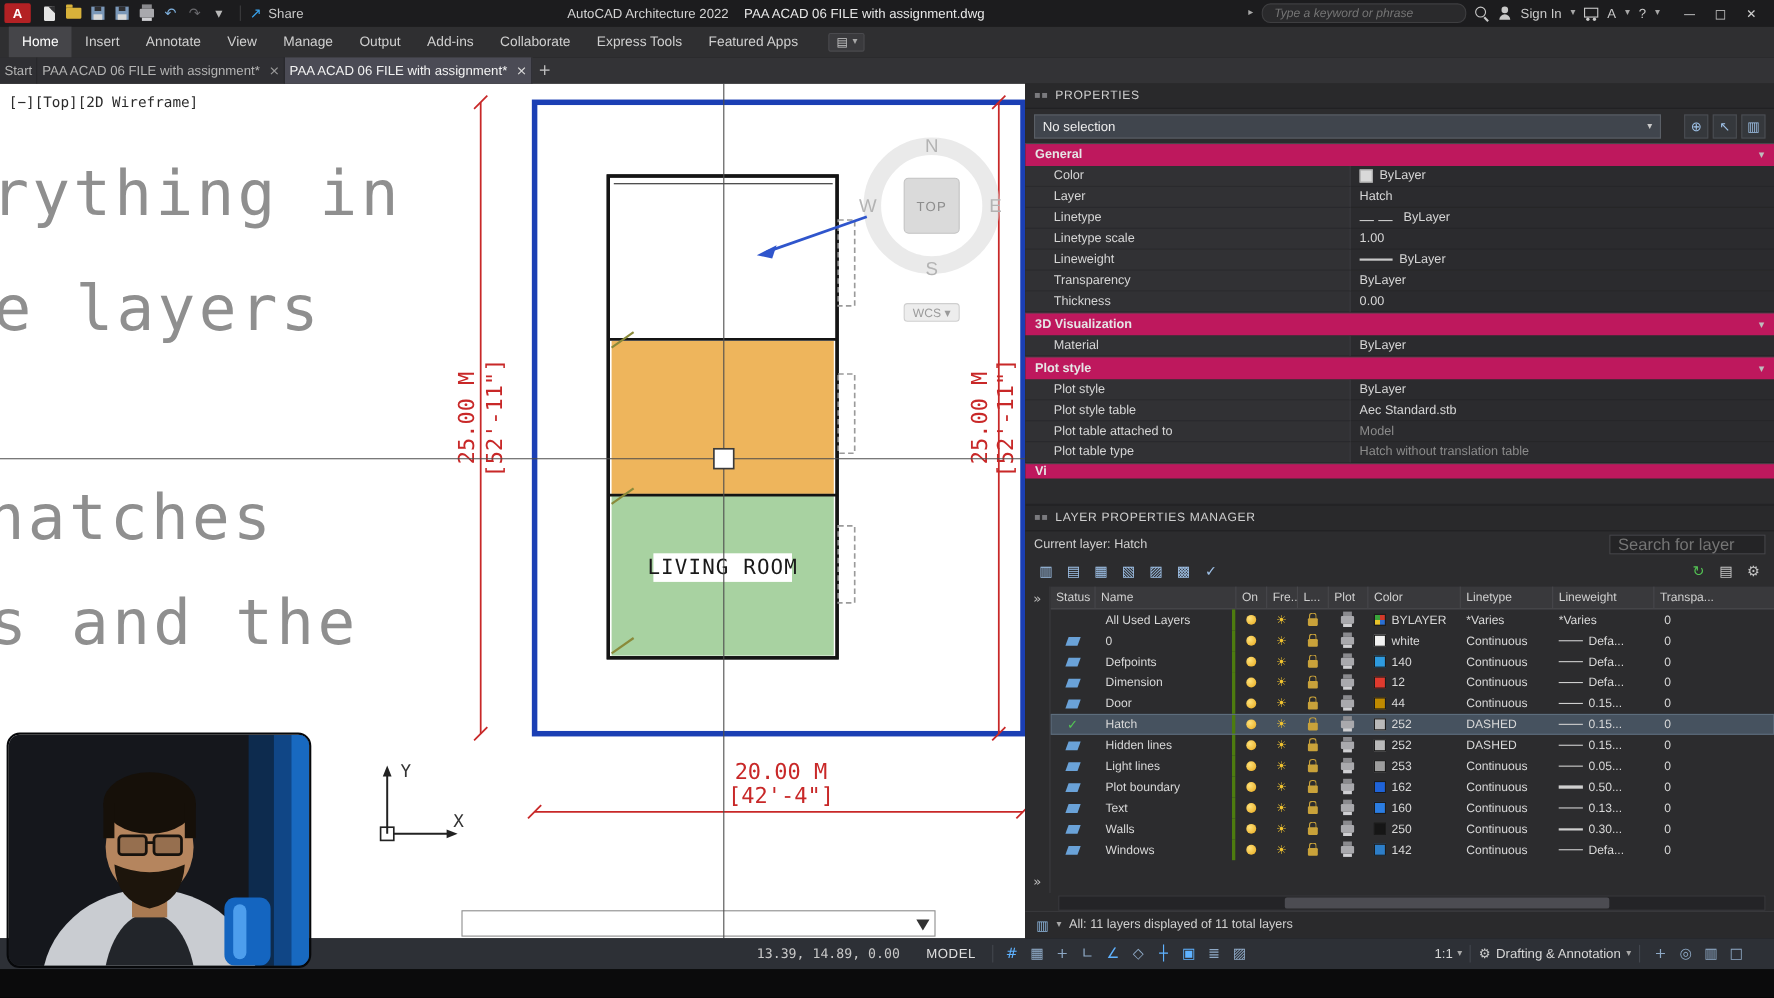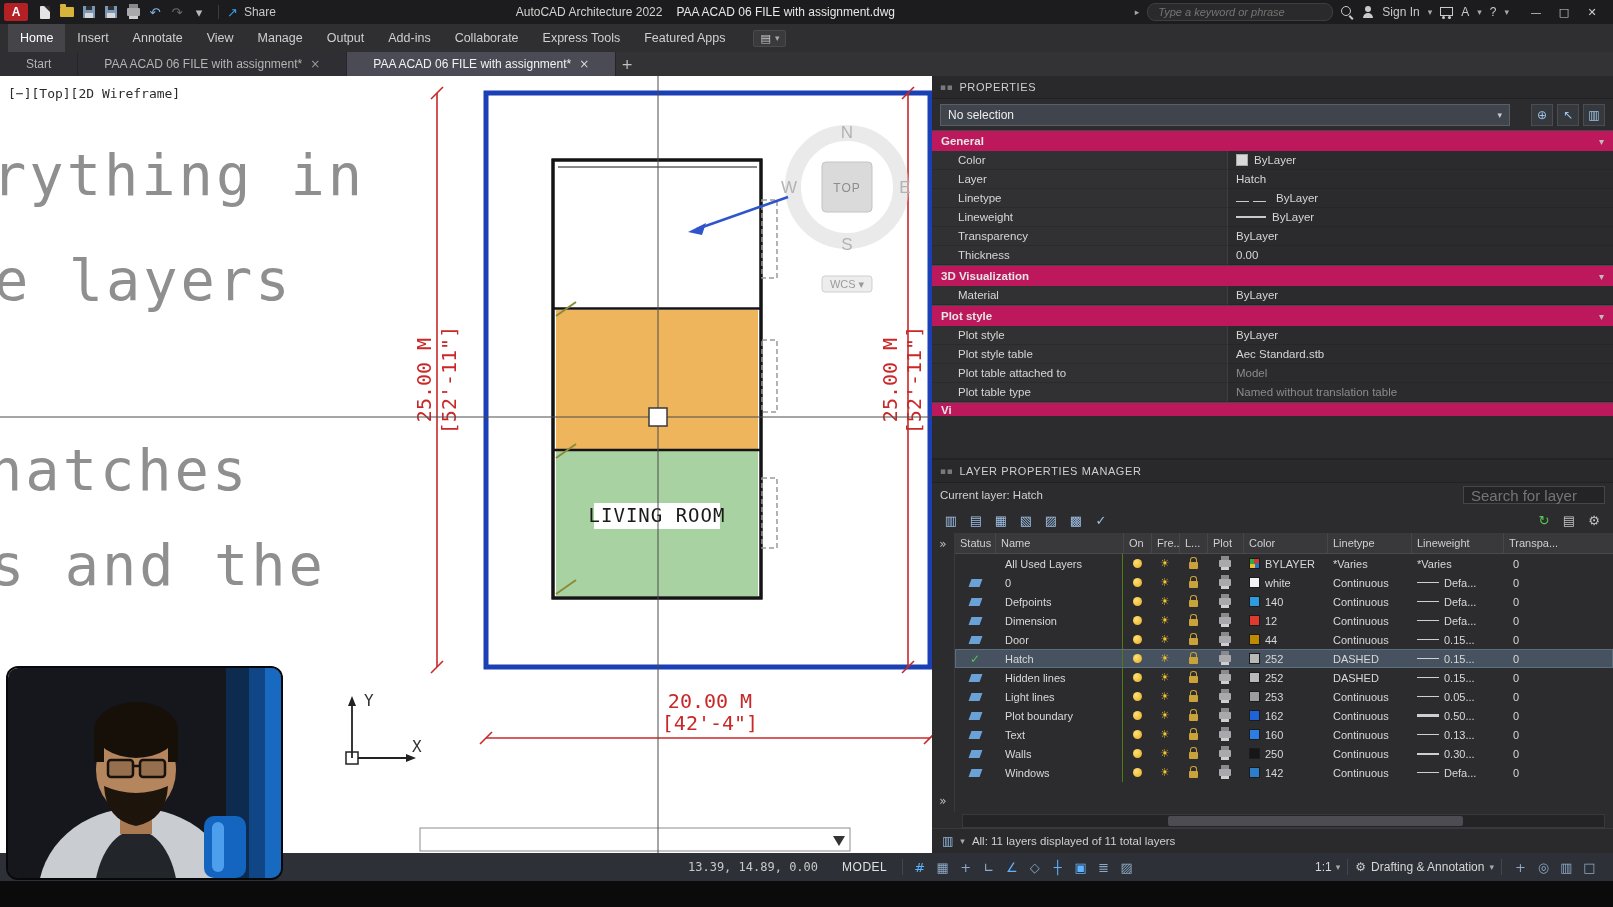--- a/index.html
+++ b/index.html
@@ -32,21 +32,21 @@
   .win-btn{width:26px;height:20px;display:flex;align-items:center;justify-content:center;font-size:11px;color:#cfcfcf;}
 
   
   .ribbonbar{position:absolute;top:24px;left:0;right:0;height:28px;background:#2f2f31;display:flex;align-items:center;padding-left:8px;z-index:29;}
   .rtab{padding:0 12px;height:28px;display:flex;align-items:center;color:#cfcfcf;font-size:12.5px;cursor:default;}
   .rtab.active{background:#454549;color:#fff;}
   .ribbon-extra{margin-left:16px;display:flex;align-items:center;gap:4px;background:#3a3a3d;border:1px solid #4a4a4e;border-radius:2px;padding:1px 6px;color:#c9c9c9;font-size:11px;}
 
   
   .filetabs{position:absolute;top:52px;left:0;right:0;height:24px;background:#333336;display:flex;align-items:stretch;z-index:28;}
-  .ftab{display:flex;align-items:center;gap:8px;padding:0 26px;background:#2f2f33;color:#b4b4b4;font-size:12px;border-right:1px solid #26262a;cursor:default;}
+  .ftab{display:flex;align-items:center;gap:8px;padding:0 4px;background:#2f2f33;color:#b4b4b4;font-size:12px;border-right:1px solid #26262a;cursor:default;}
   .ftab.active{background:#4b4b55;color:#f2f2f2;}
   .ftab-close{font-size:12px;color:#9a9a9a;}
   .ftab.active .ftab-close{color:#d8d8d8;}
   .ftab-plus{width:22px;display:flex;align-items:center;justify-content:center;color:#c2c2c2;font-size:14px;}
 
   
   .drawing{position:absolute;top:76px;left:0;width:932px;height:777px;background:#ffffff;overflow:hidden;z-index:1;}
   .vp-controls{position:absolute;top:10px;left:8px;color:#2b2b2b;font-size:13px;font-family:"DejaVu Sans Mono",monospace;z-index:5;}
   .cvtext text{font-family:"DejaVu Sans Mono",monospace;font-size:57px;fill:#8f8f8f;letter-spacing:3px;}
   .plotb{fill:none;stroke:#1b3fb4;stroke-width:5;}
@@ -105,21 +105,21 @@
   .lpm-body{flex:1;display:flex;overflow:hidden;}
   .lpm-chevrons{width:22px;display:flex;flex-direction:column;justify-content:space-between;align-items:center;padding:4px 0;color:#bdbdbd;font-size:12px;}
   .lpm-table{flex:1;overflow:hidden;border-left:1px solid #3a3a3e;}
   .lp-head{display:grid;grid-template-columns:40px 128px 28px 28px 28px 36px 84px 84px 92px 1fr;height:20px;background:#39393c;border-bottom:1px solid #4a4a4e;color:#cfcfcf;font-size:11px;align-items:center;}
   .lp-hcell{padding-left:5px;border-left:1px solid #47474b;height:100%;display:flex;align-items:center;overflow:hidden;white-space:nowrap;text-align:center;}
   .lp-hcell:first-child{border-left:none;}
   .lp-row{display:grid;grid-template-columns:40px 128px 28px 28px 28px 36px 84px 84px 92px 1fr;height:19px;color:#d8d8d8;font-size:11px;align-items:center;}
   .lp-row.selected{background:#46525f;outline:1px solid #5d6d7c;outline-offset:-1px;}
   .lp-cell{display:flex;align-items:center;overflow:hidden;white-space:nowrap;height:100%;}
   .c-status{justify-content:center;}
-  .c-name{padding-left:10px;border-right:1px solid #4d7c0f;}
+  .c-name{padding-left:10px;border-right:3px solid #4d7c0f;}
   .c-ic{justify-content:center;}
   .c-color{gap:5px;padding-left:6px;}
   .c-lt{padding-left:6px;}
   .c-lw{gap:5px;padding-left:6px;}
   .c-tr{padding-left:10px;}
   .st-par{width:11px;height:8px;background:#6aa2d8;transform:skewX(-20deg);display:inline-block;}
   .cur-check{color:#53c653;font-weight:bold;font-size:12px;}
   .ic-bulb{width:9px;height:9px;border-radius:50%;background:radial-gradient(circle at 35% 35%,#ffe27a,#e8a81c);display:inline-block;}
   .ic-sun{color:#f0c330;font-size:11px;}
   .ic-lock{width:9px;height:7px;background:#c9a23a;position:relative;border-radius:1px;display:inline-block;margin-top:4px;}
@@ -135,21 +135,21 @@
   .lpm-status{height:24px;display:flex;align-items:center;gap:7px;padding:0 10px;color:#cfcfcf;font-size:11.5px;background:#2a2a2c;border-top:1px solid #3a3a3e;}
   .lpm-filter{color:#8fb8e0;font-size:12px;}
 
   
   .statusbar{position:absolute;top:853px;left:0;right:0;height:28px;background:#2d3036;display:flex;align-items:center;color:#c0c0c0;padding-left:688px;box-sizing:border-box;z-index:20;}
   .sb-coords{font-family:"DejaVu Sans Mono",monospace;font-size:12px;color:#c8c8c8;margin-right:14px;}
   .sb-model{font-size:12px;color:#e0e0e0;padding:0 10px;letter-spacing:.5px;}
   .sb-sep{width:1px;height:16px;background:#42464e;margin:0 5px;}
   .sb-ic{width:23px;height:22px;display:flex;align-items:center;justify-content:center;font-size:13px;color:#8ea9c6;}
   .sb-ic.on{color:#5fb2ff;}
-  .sb-right{margin-left:auto;display:flex;align-items:center;gap:2px;padding-right:12px;}
+  .sb-right{margin-left:auto;display:flex;align-items:center;gap:2px;padding-right:23px;}
   .sb-scale{font-size:12px;color:#d6d6d6;display:flex;gap:4px;align-items:center;}
   .sb-ws{font-size:12px;color:#d6d6d6;display:flex;gap:5px;align-items:center;}
   .footer{position:absolute;top:881px;left:0;right:0;height:26px;background:#0b0b0c;z-index:19;}
 
   
   .webcam{position:absolute;left:8px;top:668px;width:273px;height:210px;border-radius:10px;overflow:hidden;z-index:50;box-shadow:0 0 0 2px #07080a;}
 </style>
 <style>
 .ic-file{width:10px;height:13px;background:#e4e4e4;border-radius:1px;display:inline-block;position:relative;}
 .ic-file::after{content:"";position:absolute;top:0;right:0;border:3px solid;border-color:#2f2f31 #2f2f31 transparent transparent;}
@@ -383,20 +383,26 @@
             </div>
           </div>
           <div class="prop-row">
             <div class="prop-label">Linetype</div>
             <div class="prop-value">
               <span class="lt-sample"><i></i><i></i></span>
               <span>ByLayer</span>
             </div>
           </div>
           <div class="prop-row">
+            <div class="prop-label">Linetype scale</div>
+            <div class="prop-value">
+              <span>1.00</span>
+            </div>
+          </div>
+          <div class="prop-row">
             <div class="prop-label">Lineweight</div>
             <div class="prop-value">
               <span class="lw-sampleP"></span>
               <span>ByLayer</span>
             </div>
           </div>
           <div class="prop-row">
             <div class="prop-label">Transparency</div>
             <div class="prop-value">
               <span>ByLayer</span>
@@ -436,21 +442,21 @@
           </div>
           <div class="prop-row">
             <div class="prop-label">Plot table attached to</div>
             <div class="prop-value muted">
               <span>Model</span>
             </div>
           </div>
           <div class="prop-row">
             <div class="prop-label">Plot table type</div>
             <div class="prop-value muted">
-              <span>Named without translation table</span>
+              <span>Hatch without translation table</span>
             </div>
           </div>
           <div class="prop-section partial">
             <span>Vi</span>
           </div>
         </div>
     </section>
 
     <section class="lpm">
       <div class="pal-title">

